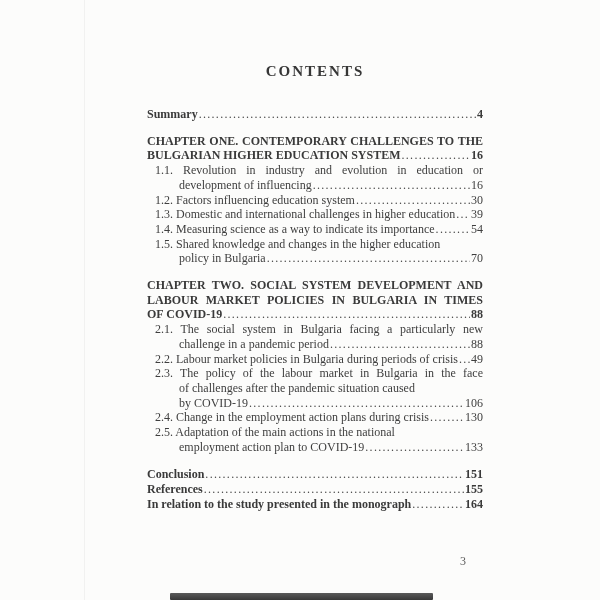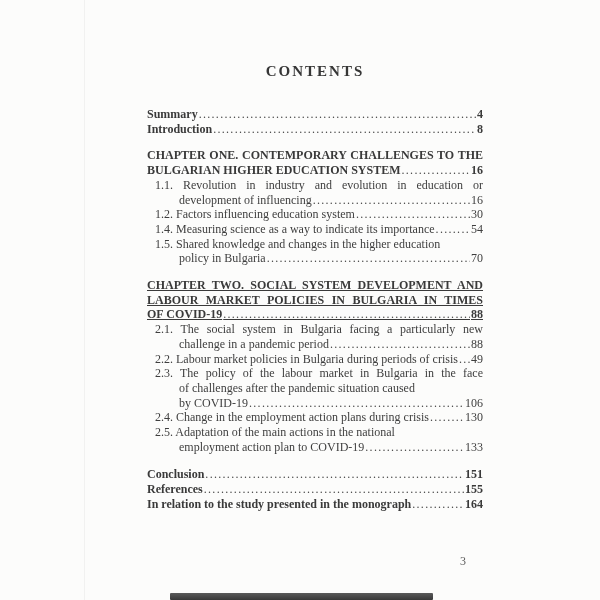--- a/index.html
+++ b/index.html
@@ -56,27 +56,20 @@
   <div class="content">
     <div class="title">CONTENTS</div>
     <div class="toc" id="toc">
         <div class="entry top bold">
           <div class="line first last">
             <span class="txt">Summary</span>
             <span class="leader"></span>
             <span class="pg">4</span>
           </div>
         </div>
-        <div class="entry top bold">
-          <div class="line first last">
-            <span class="txt">Introduction</span>
-            <span class="leader"></span>
-            <span class="pg">8</span>
-          </div>
-        </div>
         <div class="entry chapter bold" style="margin-top: 12px;">
           <div class="line first just">CHAPTER ONE. CONTEMPORARY CHALLENGES TO THE</div>
           <div class="line last">
             <span class="txt">BULGARIAN HIGHER EDUCATION SYSTEM</span>
             <span class="leader"></span>
             <span class="pg">16</span>
           </div>
         </div>
         <div class="entry sub">
           <div class="line first just">1.1. Revolution in industry and evolution in education or</div>
@@ -88,34 +81,41 @@
         </div>
         <div class="entry sub">
           <div class="line first last">
             <span class="txt">1.2. Factors influencing education system</span>
             <span class="leader"></span>
             <span class="pg">30</span>
           </div>
         </div>
         <div class="entry sub">
           <div class="line first last">
+            <span class="txt">1.3. Domestic and international challenges in higher education</span>
+            <span class="leader"></span>
+            <span class="pg">39</span>
+          </div>
+        </div>
+        <div class="entry sub">
+          <div class="line first last">
             <span class="txt">1.4. Measuring science as a way to indicate its importance</span>
             <span class="leader"></span>
             <span class="pg">54</span>
           </div>
         </div>
         <div class="entry sub">
           <div class="line first">1.5. Shared knowledge and changes in the higher education</div>
           <div class="line last">
             <span class="txt">policy in Bulgaria</span>
             <span class="leader"></span>
             <span class="pg">70</span>
           </div>
         </div>
-        <div class="entry chapter bold" style="margin-top: 12px; text-decoration: underline;">
+        <div class="entry chapter bold" style="margin-top: 12px;">
           <div class="line first just">CHAPTER TWO. SOCIAL SYSTEM DEVELOPMENT AND</div>
           <div class="line just">LABOUR MARKET POLICIES IN BULGARIA IN TIMES</div>
           <div class="line last">
             <span class="txt">OF COVID-19</span>
             <span class="leader"></span>
             <span class="pg">88</span>
           </div>
         </div>
         <div class="entry sub">
           <div class="line first just">2.1. The social system in Bulgaria facing a particularly new</div>

